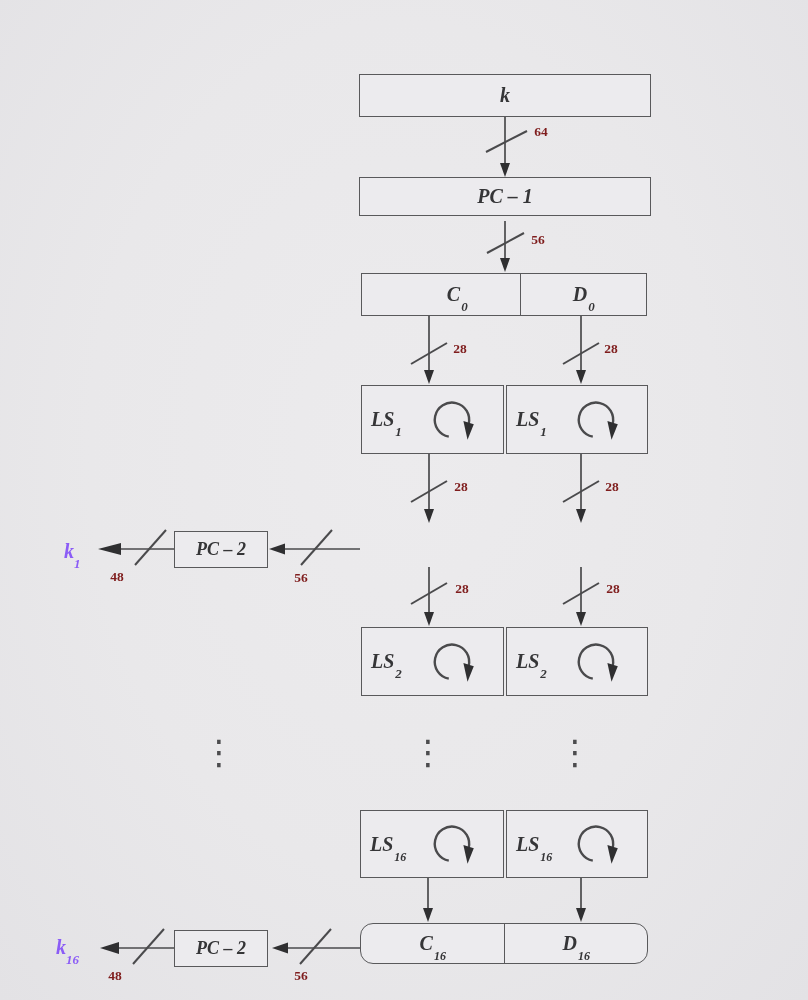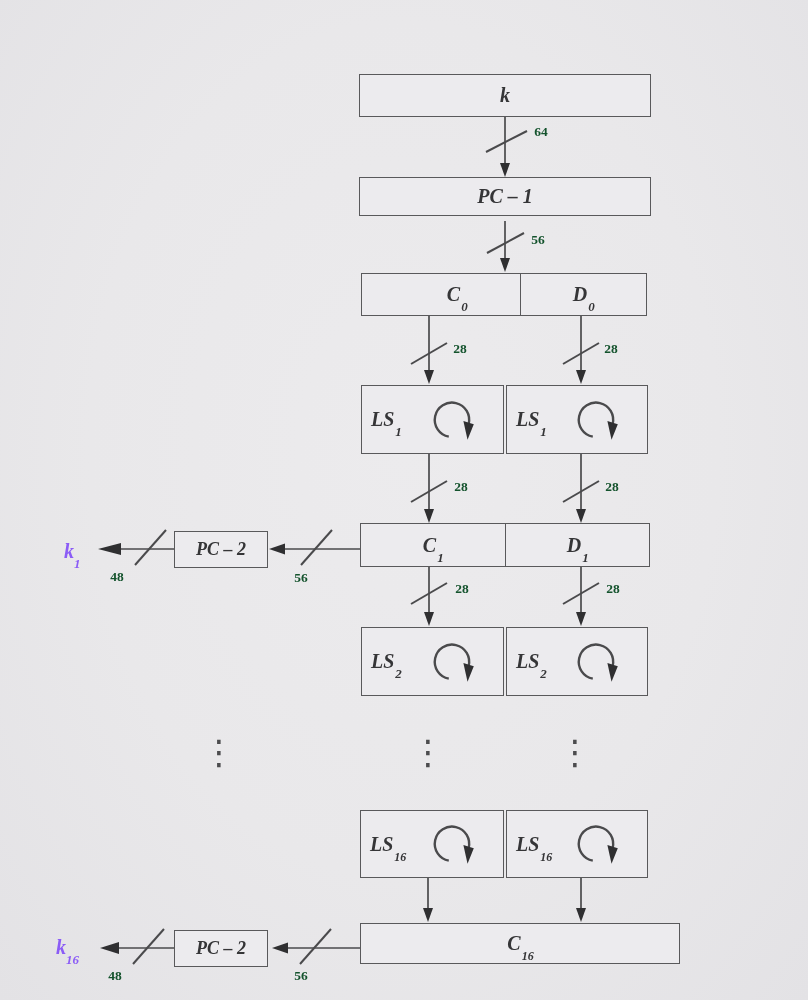--- a/index.html
+++ b/index.html
@@ -25,21 +25,21 @@
   }
   .nodetext{font:italic 700 20px "Liberation Serif","DejaVu Serif",serif;white-space:nowrap;}
   .nodetext sub{font-size:13px;line-height:0;position:relative;top:5px;left:1px;font-style:italic;}
   .split{padding:0;}
   .half{flex:1 1 0;align-self:stretch;display:flex;align-items:center;justify-content:center;}
   .half + .half{border-left:1.7px solid #59595b;}
   .ls{justify-content:space-between;padding:0 24px 0 9px;}
   .rot{width:50px;height:50px;flex:0 0 auto;}
   .buslabel{
     position:absolute;z-index:3;transform:translate(-50%,-50%);
-    font:600 13.5px "Liberation Serif","DejaVu Serif",serif;color:#14532d;white-space:nowrap;
+    font:600 13.5px "Liberation Serif","DejaVu Serif",serif;color:#7f1d1d;white-space:nowrap;
   }
   .outlabel{
     position:absolute;z-index:3;color:#8b5cf6;white-space:nowrap;
     font:italic 700 20px "Liberation Serif","DejaVu Serif",serif;
   }
   .outlabel sub{font-size:13px;line-height:0;position:relative;top:5px;font-style:italic;}
   .ellipsis{
     position:absolute;z-index:3;transform:translate(-50%,-50%);
     font:400 34px "DejaVu Sans","DejaVu Serif",sans-serif;color:#4c4c4e;line-height:1;
   }
@@ -124,28 +124,20 @@
     </svg>
   </div>
   <div class="box ls" style="left:506px;top:385px;width:142px;height:69px;">
     <span class="nodetext"><i>LS</i><sub>1</sub></span>
     <svg class="rot" viewBox="0 0 48 48">
       <path d="M 19 40 A 16.5 16.5 0 1 1 38 28" fill="none" stroke="#4a4a4c" stroke-width="2.3"></path>
       <polygon points="33,25 43,28 37,43" fill="#2f2f31"></polygon>
     </svg>
   </div>
 
-  <div class="box split" style="left:360px;top:523px;width:290px;height:44px;">
-    <div class="half">
-      <span class="nodetext"><i>C</i><sub>1</sub></span>
-    </div>
-    <div class="half">
-      <span class="nodetext"><i>D</i><sub>1</sub></span>
-    </div>
-  </div>
 
   <div class="box" style="left:174px;top:531px;width:94px;height:37px;">
     <span class="nodetext" style="font-size:18px;">PC – 2</span>
   </div>
 
   <div class="box ls" style="left:361px;top:627px;width:143px;height:69px;">
     <span class="nodetext"><i>LS</i><sub>2</sub></span>
     <svg class="rot" viewBox="0 0 48 48">
       <path d="M 19 40 A 16.5 16.5 0 1 1 38 28" fill="none" stroke="#4a4a4c" stroke-width="2.3"></path>
       <polygon points="33,25 43,28 37,43" fill="#2f2f31"></polygon>
@@ -171,23 +163,26 @@
     </svg>
   </div>
   <div class="box ls" style="left:506px;top:810px;width:142px;height:68px;">
     <span class="nodetext"><i>LS</i><sub style="font-size:12px;">16</sub></span>
     <svg class="rot" viewBox="0 0 48 48">
       <path d="M 19 40 A 16.5 16.5 0 1 1 38 28" fill="none" stroke="#4a4a4c" stroke-width="2.3"></path>
       <polygon points="33,25 43,28 37,43" fill="#2f2f31"></polygon>
     </svg>
   </div>
 
-  <div class="box split" style="left:360px;top:923px;width:320px;height:41px;">
+  <div class="box split" style="left:360px;top:923px;width:288px;height:41px;border-radius:13px;">
     <div class="half">
       <span class="nodetext"><i>C</i><sub style="font-size:12px;">16</sub></span>
+    </div>
+    <div class="half">
+      <span class="nodetext"><i>D</i><sub style="font-size:12px;">16</sub></span>
     </div>
   </div>
 
   <div class="box" style="left:174px;top:930px;width:94px;height:37px;">
     <span class="nodetext" style="font-size:18px;">PC – 2</span>
   </div>
 
   <div class="outlabel" style="left:64px;top:540px;"><i>k</i><sub>1</sub></div>
   <div class="outlabel" style="left:56px;top:936px;"><i>k</i><sub style="font-size:13px;">16</sub></div>
 

